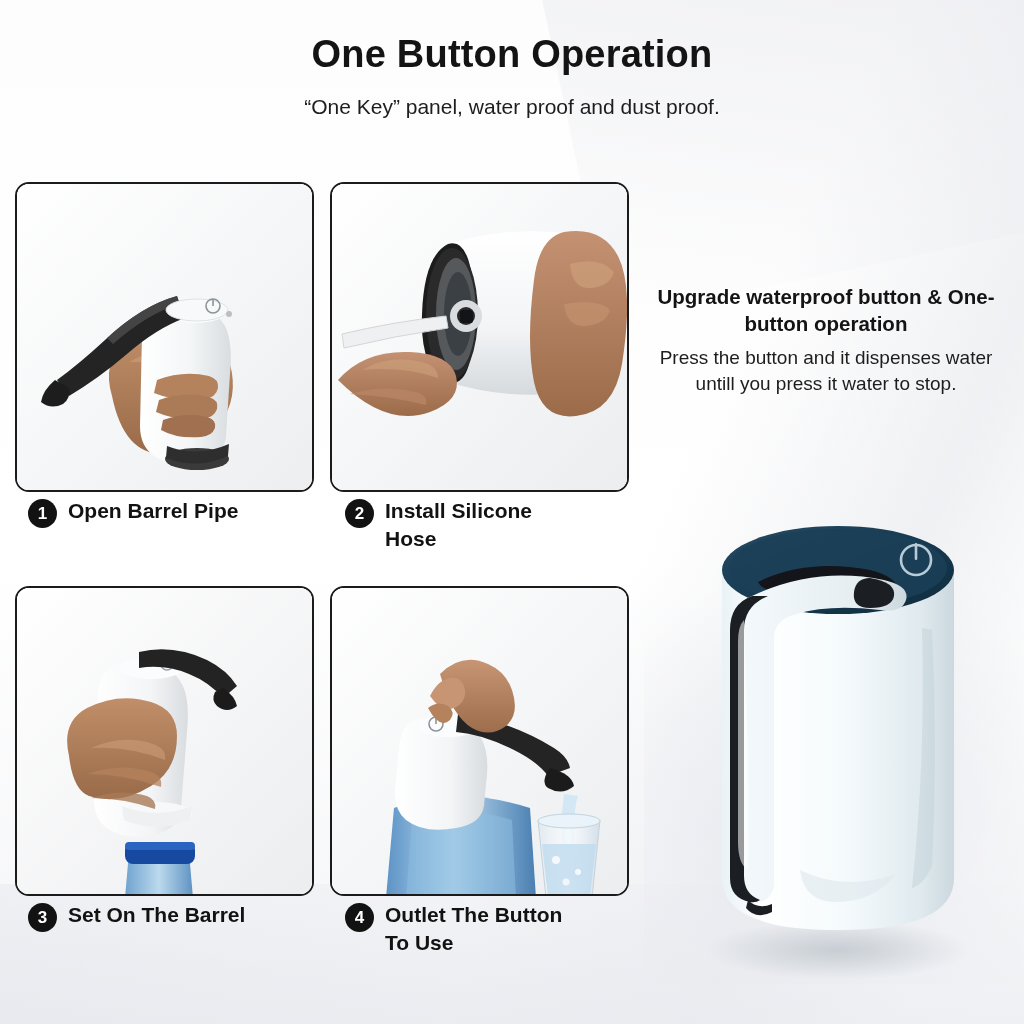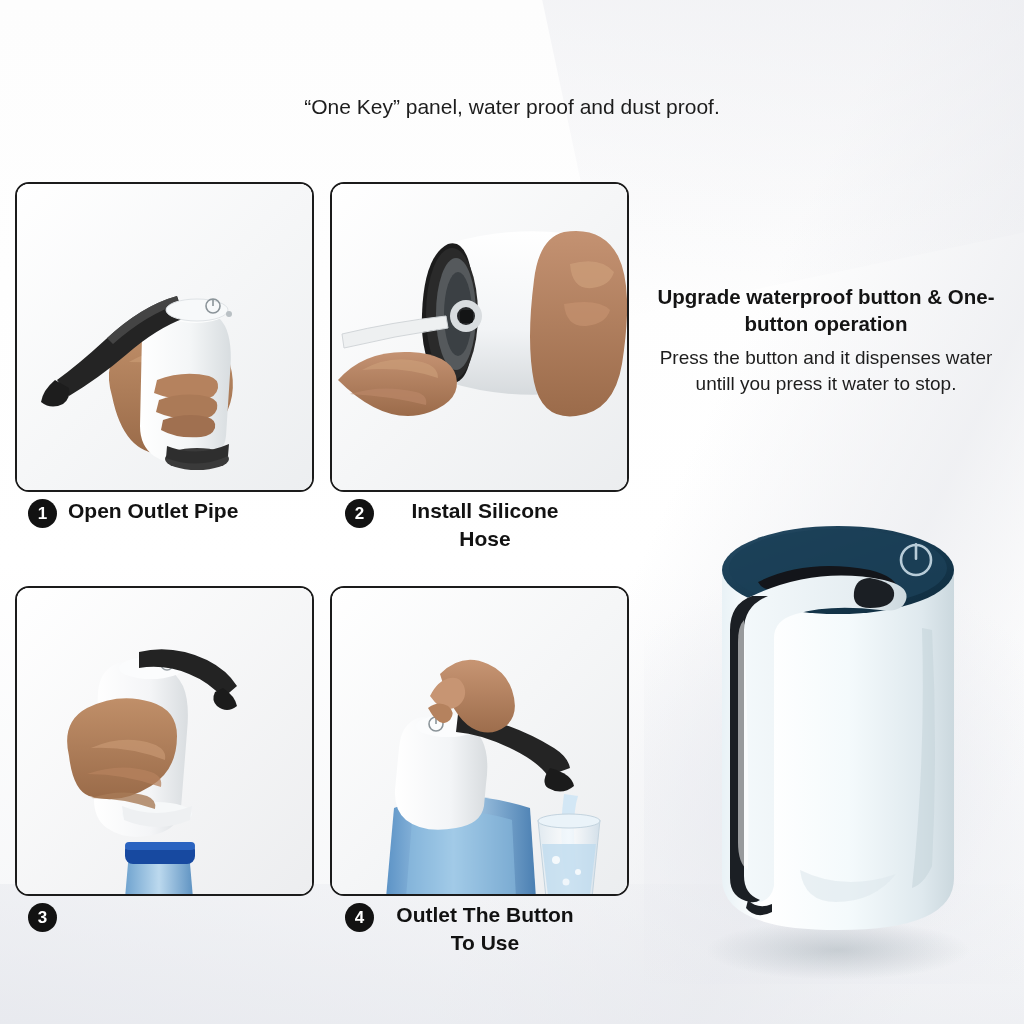--- a/index.html
+++ b/index.html
@@ -81,21 +81,21 @@
     background: #121212; color: #fff;
     font-size: 17px; font-weight: bold;
     display: flex; align-items: center; justify-content: center;
     margin-top: 2px;
   }
   .caption-text {
     font-size: 21px; font-weight: bold; color: #121212;
     line-height: 1.32;
   }
   .caption.p2 .caption-text,
-  .caption.p4 .caption-text { max-width: 200px; text-align: center; }
+  .caption.p4 .caption-text { max-width: 200px; }
 
   
   .right-head {
     position: absolute; left: 636px; top: 283px; width: 380px;
     text-align: center;
     font-size: 20.5px; font-weight: bold; color: #141414;
     line-height: 1.33;
   }
   .right-body {
     position: absolute; left: 646px; top: 345px; width: 360px;
@@ -108,20 +108,21 @@
 </style>
 </head>
 <body>
 
 <div id="page">
 
   <div class="bg-sweep-top"></div>
   <div class="bg-sweep-bottom"></div>
   <div class="bg-sweep-right"></div>
 
+  <div class="title">One Button Operation</div>
   <div class="subtitle">“One Key” panel, water proof and dust proof.</div>
 
   <div class="cards">
 
     <div class="card c1">
       <div class="photo">
         <svg width="299" height="310" viewBox="0 0 299 310">
           <defs>
             <linearGradient id="bg1" x1="0" y1="0" x2="1" y2="1">
               <stop offset="0" stop-color="#ffffff"></stop>
@@ -307,28 +308,29 @@
           <circle cx="224" cy="272" r="4" fill="#ffffff" opacity=".8"></circle>
           <circle cx="246" cy="284" r="3" fill="#ffffff" opacity=".8"></circle>
           <circle cx="234" cy="294" r="3.5" fill="#ffffff" opacity=".7"></circle>
         </svg>
       </div>
     </div>
   </div>
 
   <div class="caption p1">
     <div class="badge">1</div>
-    <div class="caption-text">Open Outlet Pipe</div>
+    <div class="caption-text">Open Barrel Pipe</div>
   </div>
   <div class="caption p2">
     <div class="badge">2</div>
     <div class="caption-text">Install Silicone Hose</div>
   </div>
   <div class="caption p3">
     <div class="badge">3</div>
+    <div class="caption-text">Set On The Barrel</div>
   </div>
   <div class="caption p4">
     <div class="badge">4</div>
     <div class="caption-text">Outlet The Button To Use</div>
   </div>
 
   <div class="right-head">Upgrade waterproof button &amp; One-button operation</div>
   <div class="right-body">Press the button and it dispenses water untill you press it water to stop.</div>
 
   <div class="hero">

